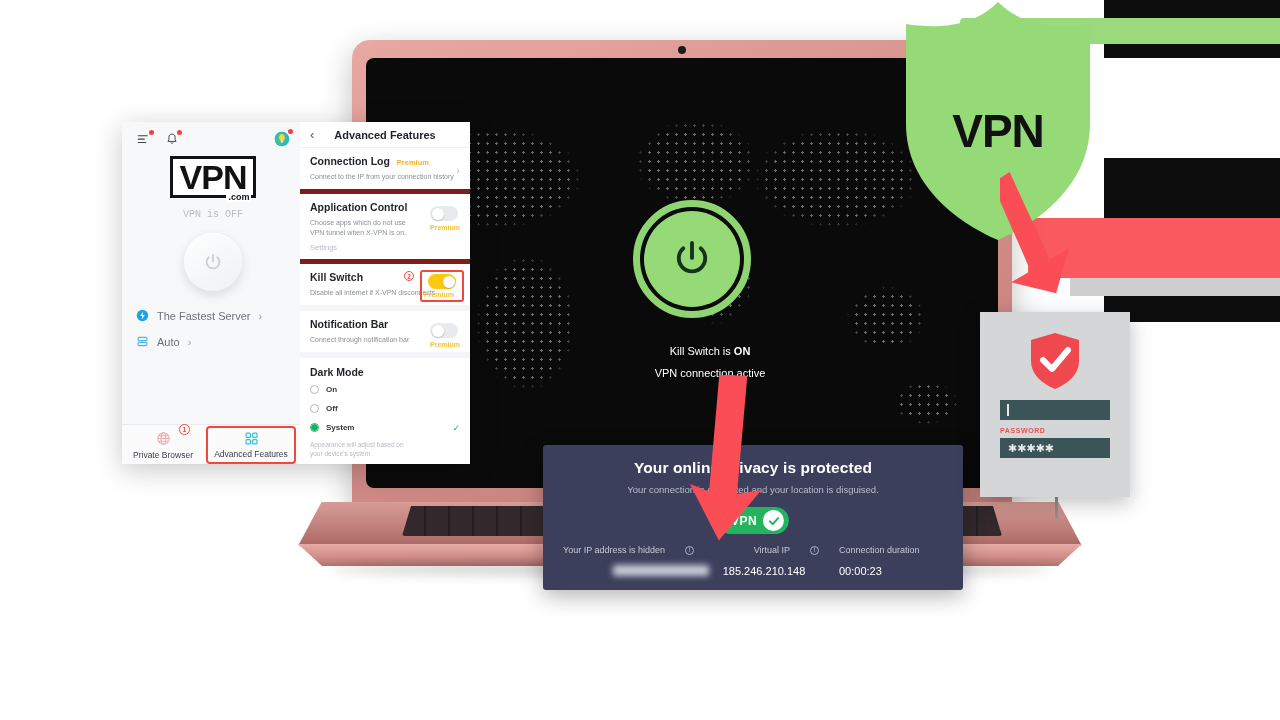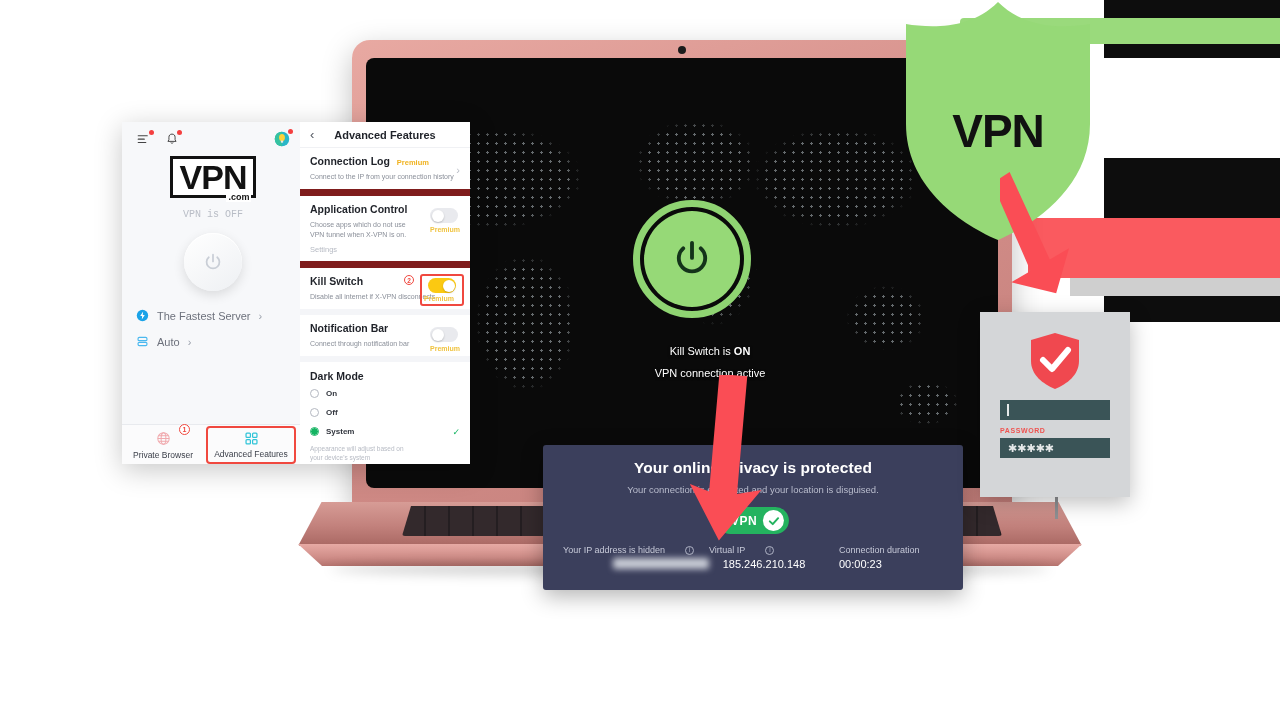--- a/index.html
+++ b/index.html
@@ -157,22 +157,22 @@
     position: absolute; left: 0; top: 100px; width: 100%;
     display: flex; padding: 0 14px;
   }
   .stat { flex: 1; }
   .stat:nth-child(1){ padding-left: 6px; }
   .stat:nth-child(2){ text-align: center; }
   .stat:nth-child(3){ padding-left: 20px; }
   .stat-label {
     color: #c6c9d8; font-size: 9px; display: flex; align-items: center; gap: 20px;
   }
-  .stat:nth-child(2) .stat-label { justify-content: flex-start; }
-  .stat-value { color: #fff; font-size: 11px; margin-top: 3px; }
+  .stat:nth-child(2) .stat-label { justify-content: flex-end; }
+  .stat-value { color: #fff; font-size: 11px; margin-top: 10px; }
   .stat-value.blurred {
     display: inline-block; width: 96px; height: 11px; margin-left: 50px;
     background: #c9ccd6; filter: blur(3px); border-radius: 2px;
     color: transparent; overflow: hidden;
   }
   .info-i {
     width: 9px; height: 9px; border-radius: 50%; border: 1px solid #aeb2c4;
     display:inline-flex; align-items:center; justify-content:center;
     font-size: 6.5px; color:#aeb2c4; line-height:1;
   }
@@ -249,21 +249,21 @@
   .phone-right {
     position: relative; flex: 1; background:#ffffff; overflow:hidden;
   }
   .pr-header {
     display:flex; align-items:center; height: 26px; padding: 0 10px;
     border-bottom: 1px solid #f0f1f4;
   }
   .pr-back { color:#555a63; font-size: 13px; width: 16px; }
   .pr-title { flex:1; text-align:center; font-size: 11px; font-weight:700; color:#1f2229; padding-right:16px; }
   .feat {
-    padding: 7px 10px 7px 10px; border-bottom: 7px solid #7f1d1d;
+    padding: 7px 10px 7px 10px; border-bottom: 5px solid #7f1d1d;
     position: relative;
   }
   .feat.nb { border-bottom: 6px solid #f4f5f8; }
   .feat-title { font-size: 10.5px; font-weight:700; color:#1f2229; }
   .prem { color:#f0b21f; font-size: 7.5px; font-weight:700; margin-left: 4px; }
   .feat-desc { font-size: 7px; color:#8a8f99; margin-top: 5px; line-height: 10px; width: 112px; }
   .feat-sub { font-size: 7.5px; color:#b7bbc4; margin-top: 5px; }
   .feat-chev { position:absolute; right: 10px; top: 16px; color:#b9bdc6; font-size: 11px; }
 
   .toggle {

